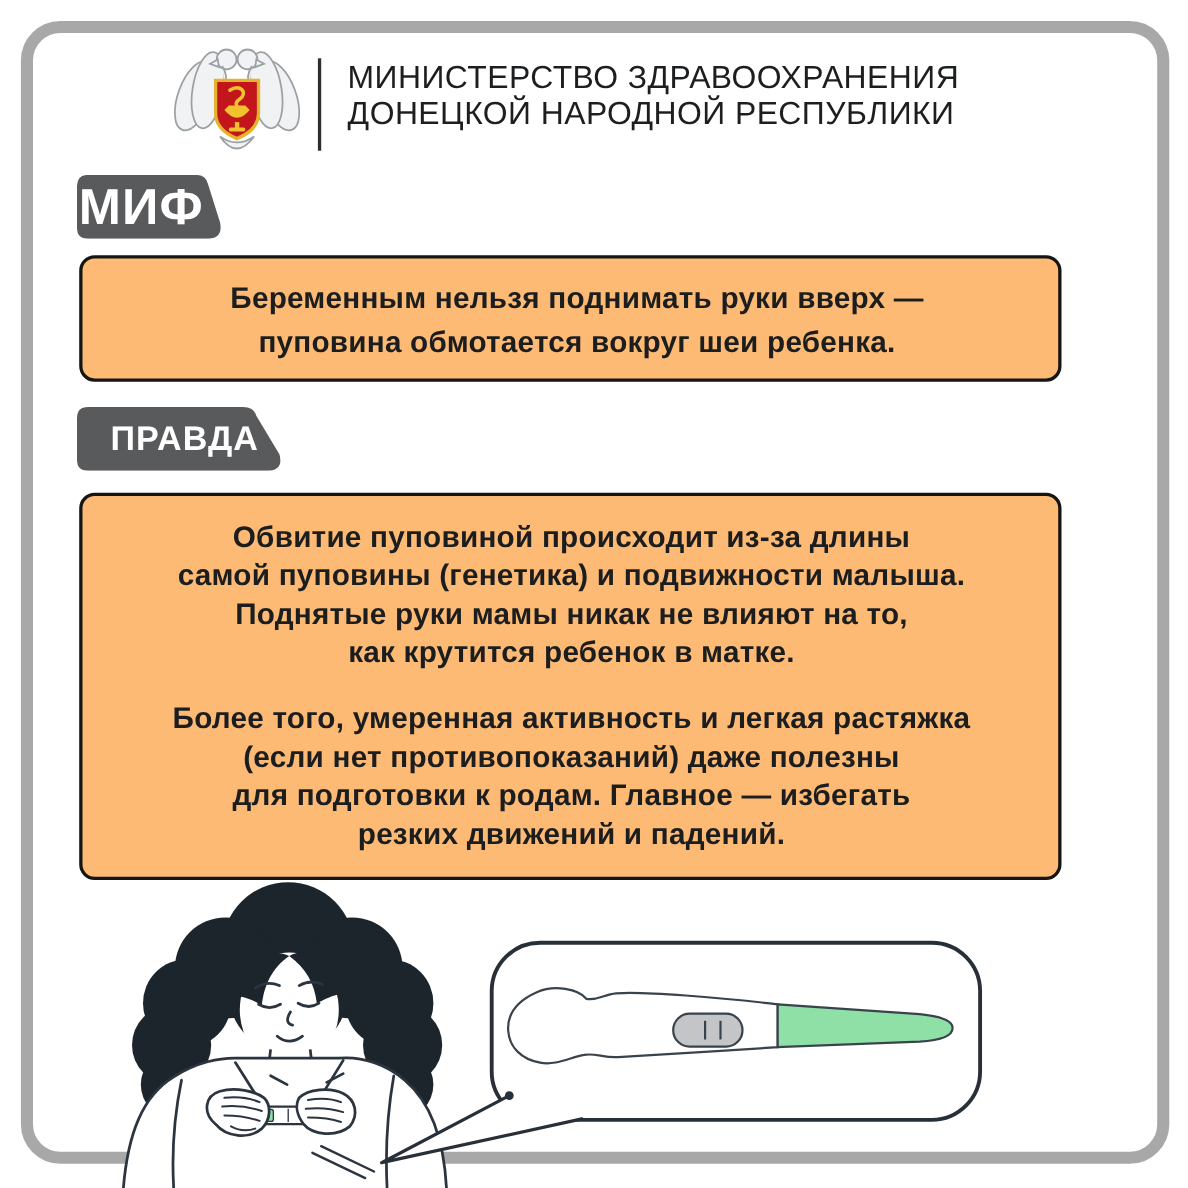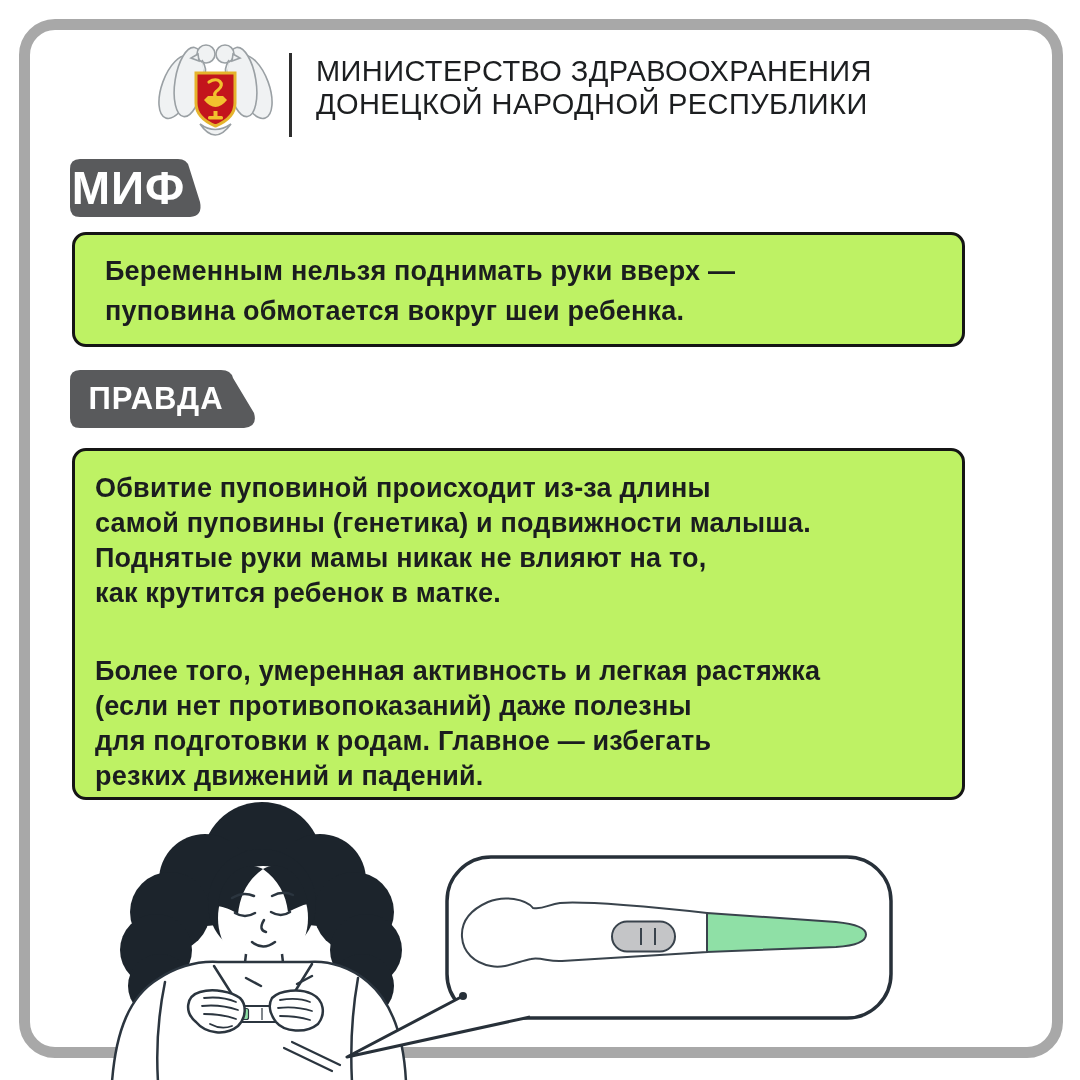--- a/index.html
+++ b/index.html
@@ -18,30 +18,30 @@
     position:absolute;left:316px;top:55px;font-size:29px;line-height:33px;
     font-weight:500;letter-spacing:0.4px;color:#1c1e20;white-space:pre-line;
   }
   .badge{position:absolute;z-index:2;}
   .badge svg{position:absolute;left:0;top:0;}
   .badge .badge-label{
     position:relative;display:flex;align-items:center;justify-content:center;
     height:58px;color:#ffffff;font-weight:800;letter-spacing:1px;padding-right:18px;
   }
   .badge-myth{left:70px;top:159px;width:135px;height:58px;font-size:46px;}
-  .badge-truth{left:70px;top:370px;width:190px;height:58px;font-size:31px;}
+  .badge-truth{left:70px;top:370px;width:190px;height:58px;font-size:31px;padding-left:12px;}
   .textbox{
     position:absolute;left:72px;width:893px;box-sizing:border-box;z-index:2;
-    border:3px solid #151515;border-radius:14px;background:#bef264;
-    font-weight:700;font-size:27px;color:#1b1d1f;letter-spacing:0.2px;
+    border:3px solid #151515;border-radius:14px;background:#fdba74;
+    font-weight:700;font-size:27px;color:#1b1d1f;letter-spacing:0.2px;text-align:center;
   }
   .myth-box{top:232px;height:115px;padding:16px 18px 0 30px;line-height:40px;}
   .truth-box{top:448px;height:352px;padding:20px 18px 0 20px;line-height:35px;}
   .textbox p{margin:0;white-space:pre-line;}
-  .truth-box p + p{margin-top:43px;}
+  .truth-box p + p{margin-top:25px;}
   .illustration{position:absolute;left:0;top:800px;width:1080px;height:280px;z-index:3;}
 </style>
 </head>
 <body>
 
 <div class="canvas">
 
   <div class="frame"></div>
 
   <div class="header">

